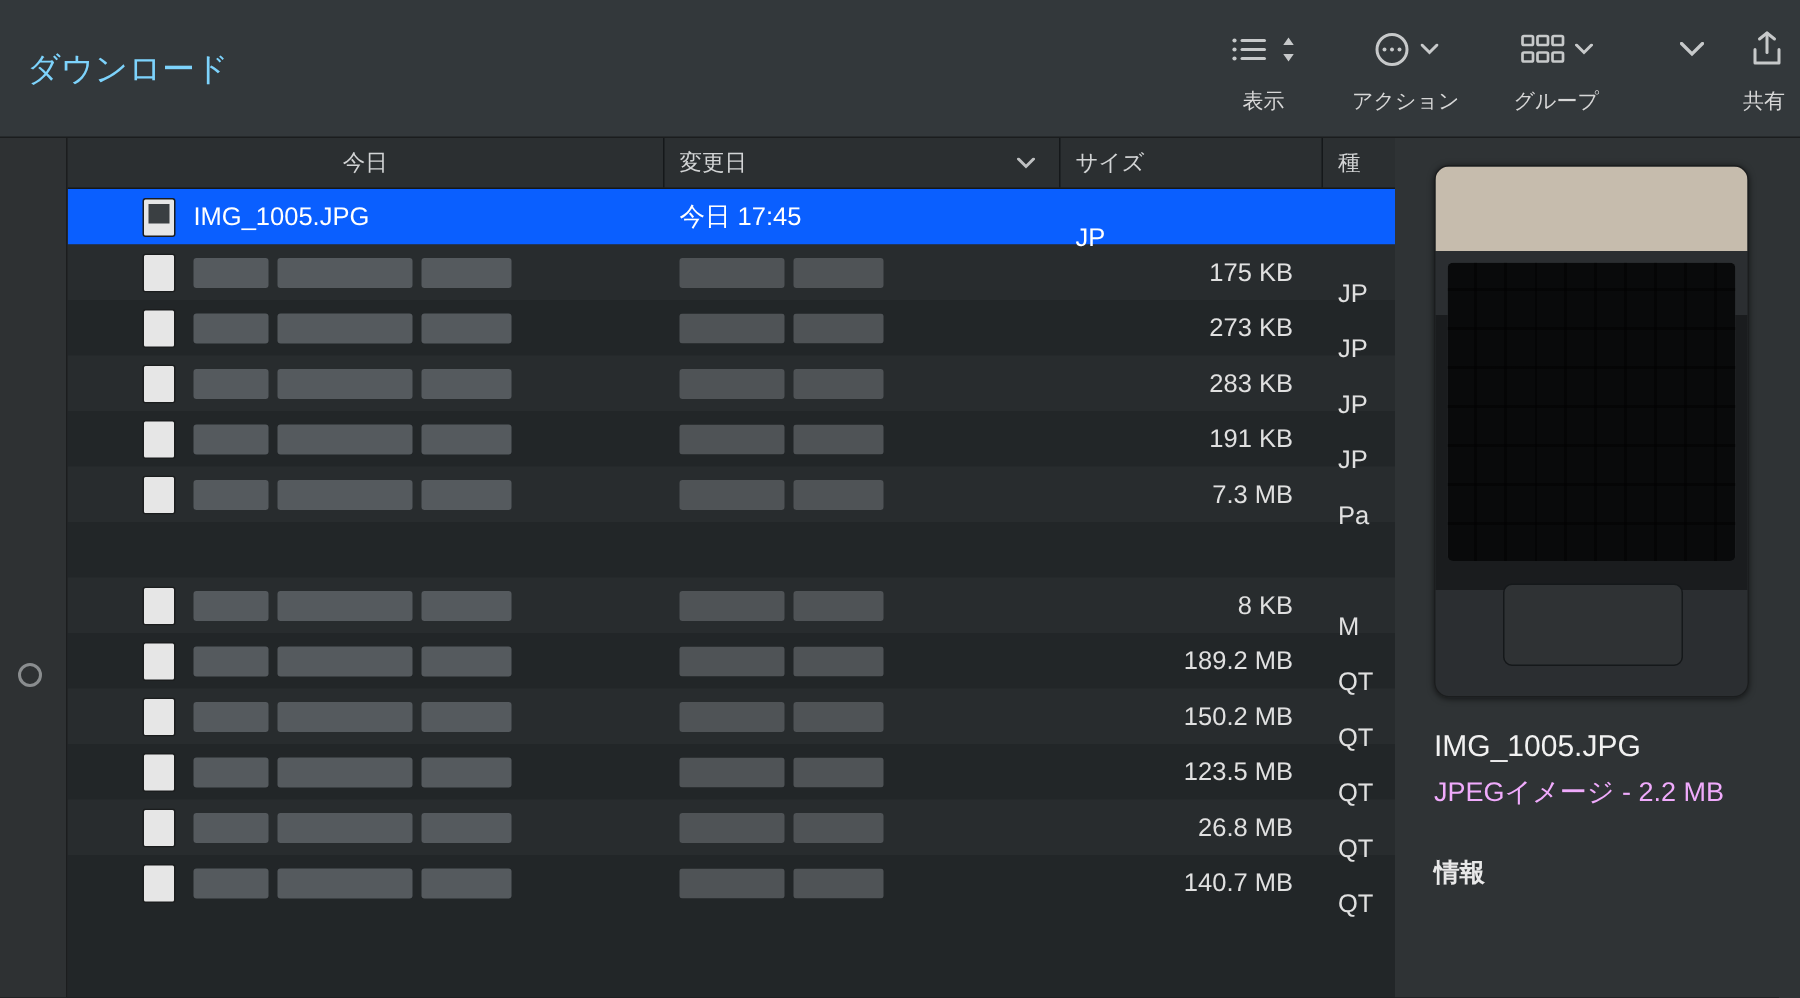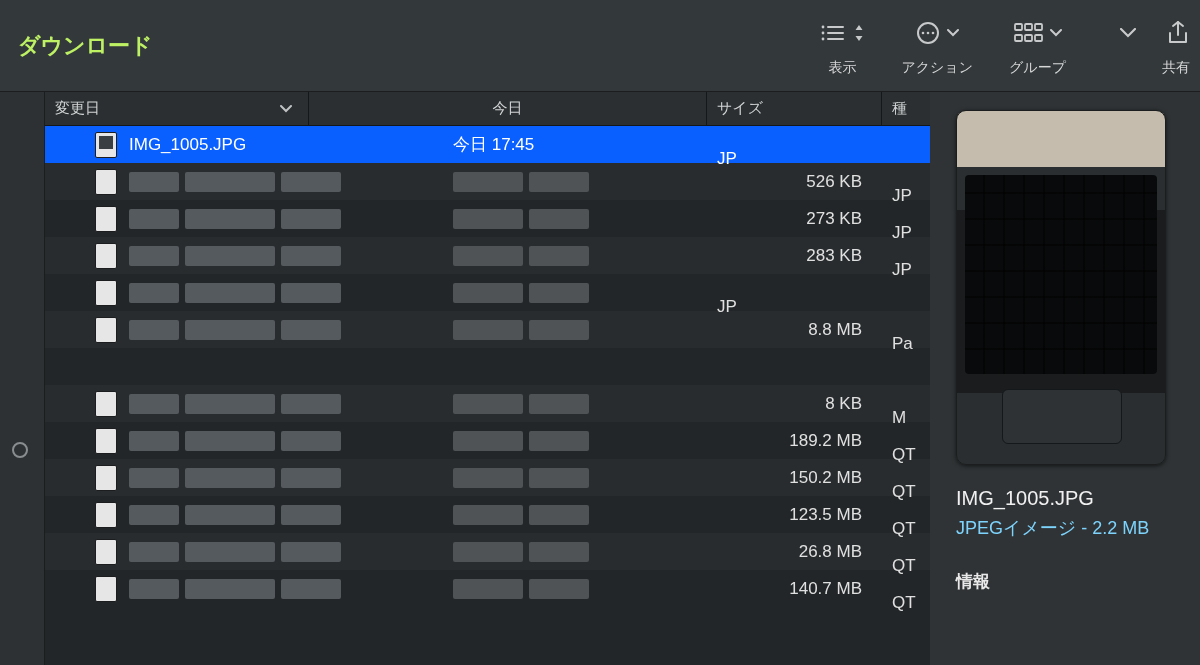--- a/index.html
+++ b/index.html
@@ -26,21 +26,21 @@
     justify-content: center;
     padding: 0 18px;
   }
   .tb-icons-row { display: flex; align-items: center; justify-content: center; height: 52px; gap: 4px;}
   .tb-label { font-size: 14px; color: #d7d7d7; padding-bottom: 8px; }
 
   .nav-arrows { display:flex; gap:30px; }
   .nav-arrow { color:#7d8184; font-size:22px; user-select:none; cursor:default; }
 
   .title-block { display:flex; flex-direction:column; justify-content:center; align-items:flex-start; padding:0 10px 0 18px; }
-  .window-title { font-size:22px; font-weight:700; color:#bef264; white-space:nowrap; }
+  .window-title { font-size:22px; font-weight:400; color:#7dd3fc; white-space:nowrap; }
 
   .spacer { flex:1; }
 
   .icon-btn {
     display:flex; align-items:center; justify-content:center;
     color:#c7c9ca; gap:6px;
   }
   .icon-btn svg { display:block; }
   .chev { font-size:11px; color:#c7c9ca; }
 
@@ -115,21 +115,21 @@
   }
   .thumb .keys { position:absolute; top:64px; left:8px; right:8px; bottom:90px;
     background:
       repeating-linear-gradient(90deg,#2f3234 0 18px,#1a1c1e 18px 20px),
       repeating-linear-gradient(0deg,#2f3234 0 24px,#1a1c1e 24px 26px);
     background-blend-mode:multiply;
     border-radius:4px;
   }
   .thumb .trackpad { position:absolute; bottom:20px; left:45px; width:120px; height:55px; background:#2f3234; border-radius:6px; border:1px solid #15181a;}
   .pv-name { font-size:20px; font-weight:500; color:#f1f1f1; margin-bottom:6px;}
-  .pv-sub  { font-size:18px; color:#7dd3fc; margin-bottom:30px; white-space:nowrap;}
+  .pv-sub  { font-size:18px; color:#f0abfc; margin-bottom:30px; white-space:nowrap;}
   .pv-section { font-size:17px; font-weight:600; color:#e8e8e8; }
 </style>
 </head>
 <body>
 
 <div class="toolbar">
 
 
   <div class="title-block">
     <div class="window-title">ダウンロード</div>
@@ -216,31 +216,31 @@
 </div>
 
 <div class="main">
 
   <div class="gutter">
     <div class="tag"></div>
   </div>
 
   <div class="list-wrap">
     <div class="col-headers">
+      <div class="ch name">
+          <span>今日</span>
+        </div>
       <div class="ch date">
         <span>変更日</span>
         <span class="sort-caret">
           <svg width="12" height="8" viewBox="0 0 12 8">
               <path d="M1 1l5 5 5-5" fill="none" stroke="currentColor" stroke-width="2" stroke-linecap="round"></path>
             </svg>
         </span>
       </div>
-      <div class="ch name">
-          <span>今日</span>
-        </div>
       <div class="ch size">
           <span>サイズ</span>
         </div>
       <div class="ch kind">
           <span>種</span>
         </div>
     </div>
 
     <div class="rows" id="rows">
         <div class="row selected">
@@ -259,21 +259,21 @@
               <div class="blur-chunk" style="width: 90px;"></div>
               <div class="blur-chunk" style="width: 60px;"></div>
             </div>
           </div>
           <div class="cell date">
             <div class="blur-block blur-date">
               <div class="blur-chunk" style="width: 70px;"></div>
               <div class="blur-chunk" style="width: 60px;"></div>
             </div>
           </div>
-          <div class="cell size">526 KB</div>
+          <div class="cell size">175 KB</div>
           <div class="cell kind">JP</div>
         </div>
         <div class="row">
           <div class="cell name">
             <div class="file-icon"></div>
             <div class="blur-block">
               <div class="blur-chunk" style="width: 50px;"></div>
               <div class="blur-chunk" style="width: 90px;"></div>
               <div class="blur-chunk" style="width: 60px;"></div>
             </div>
@@ -313,38 +313,39 @@
               <div class="blur-chunk" style="width: 90px;"></div>
               <div class="blur-chunk" style="width: 60px;"></div>
             </div>
           </div>
           <div class="cell date">
             <div class="blur-block blur-date">
               <div class="blur-chunk" style="width: 70px;"></div>
               <div class="blur-chunk" style="width: 60px;"></div>
             </div>
           </div>
+          <div class="cell size">191 KB</div>
           <div class="cell kind">JP</div>
         </div>
         <div class="row">
           <div class="cell name">
             <div class="file-icon"></div>
             <div class="blur-block">
               <div class="blur-chunk" style="width: 50px;"></div>
               <div class="blur-chunk" style="width: 90px;"></div>
               <div class="blur-chunk" style="width: 60px;"></div>
             </div>
           </div>
           <div class="cell date">
             <div class="blur-block blur-date">
               <div class="blur-chunk" style="width: 70px;"></div>
               <div class="blur-chunk" style="width: 60px;"></div>
             </div>
           </div>
-          <div class="cell size">8.8 MB</div>
+          <div class="cell size">7.3 MB</div>
           <div class="cell kind">Pa</div>
         </div>
         <div class="row empty">
           <div class="cell name"></div>
           <div class="cell date"></div>
           <div class="cell size"></div>
           <div class="cell kind"></div>
         </div>
         <div class="row">
           <div class="cell name">

